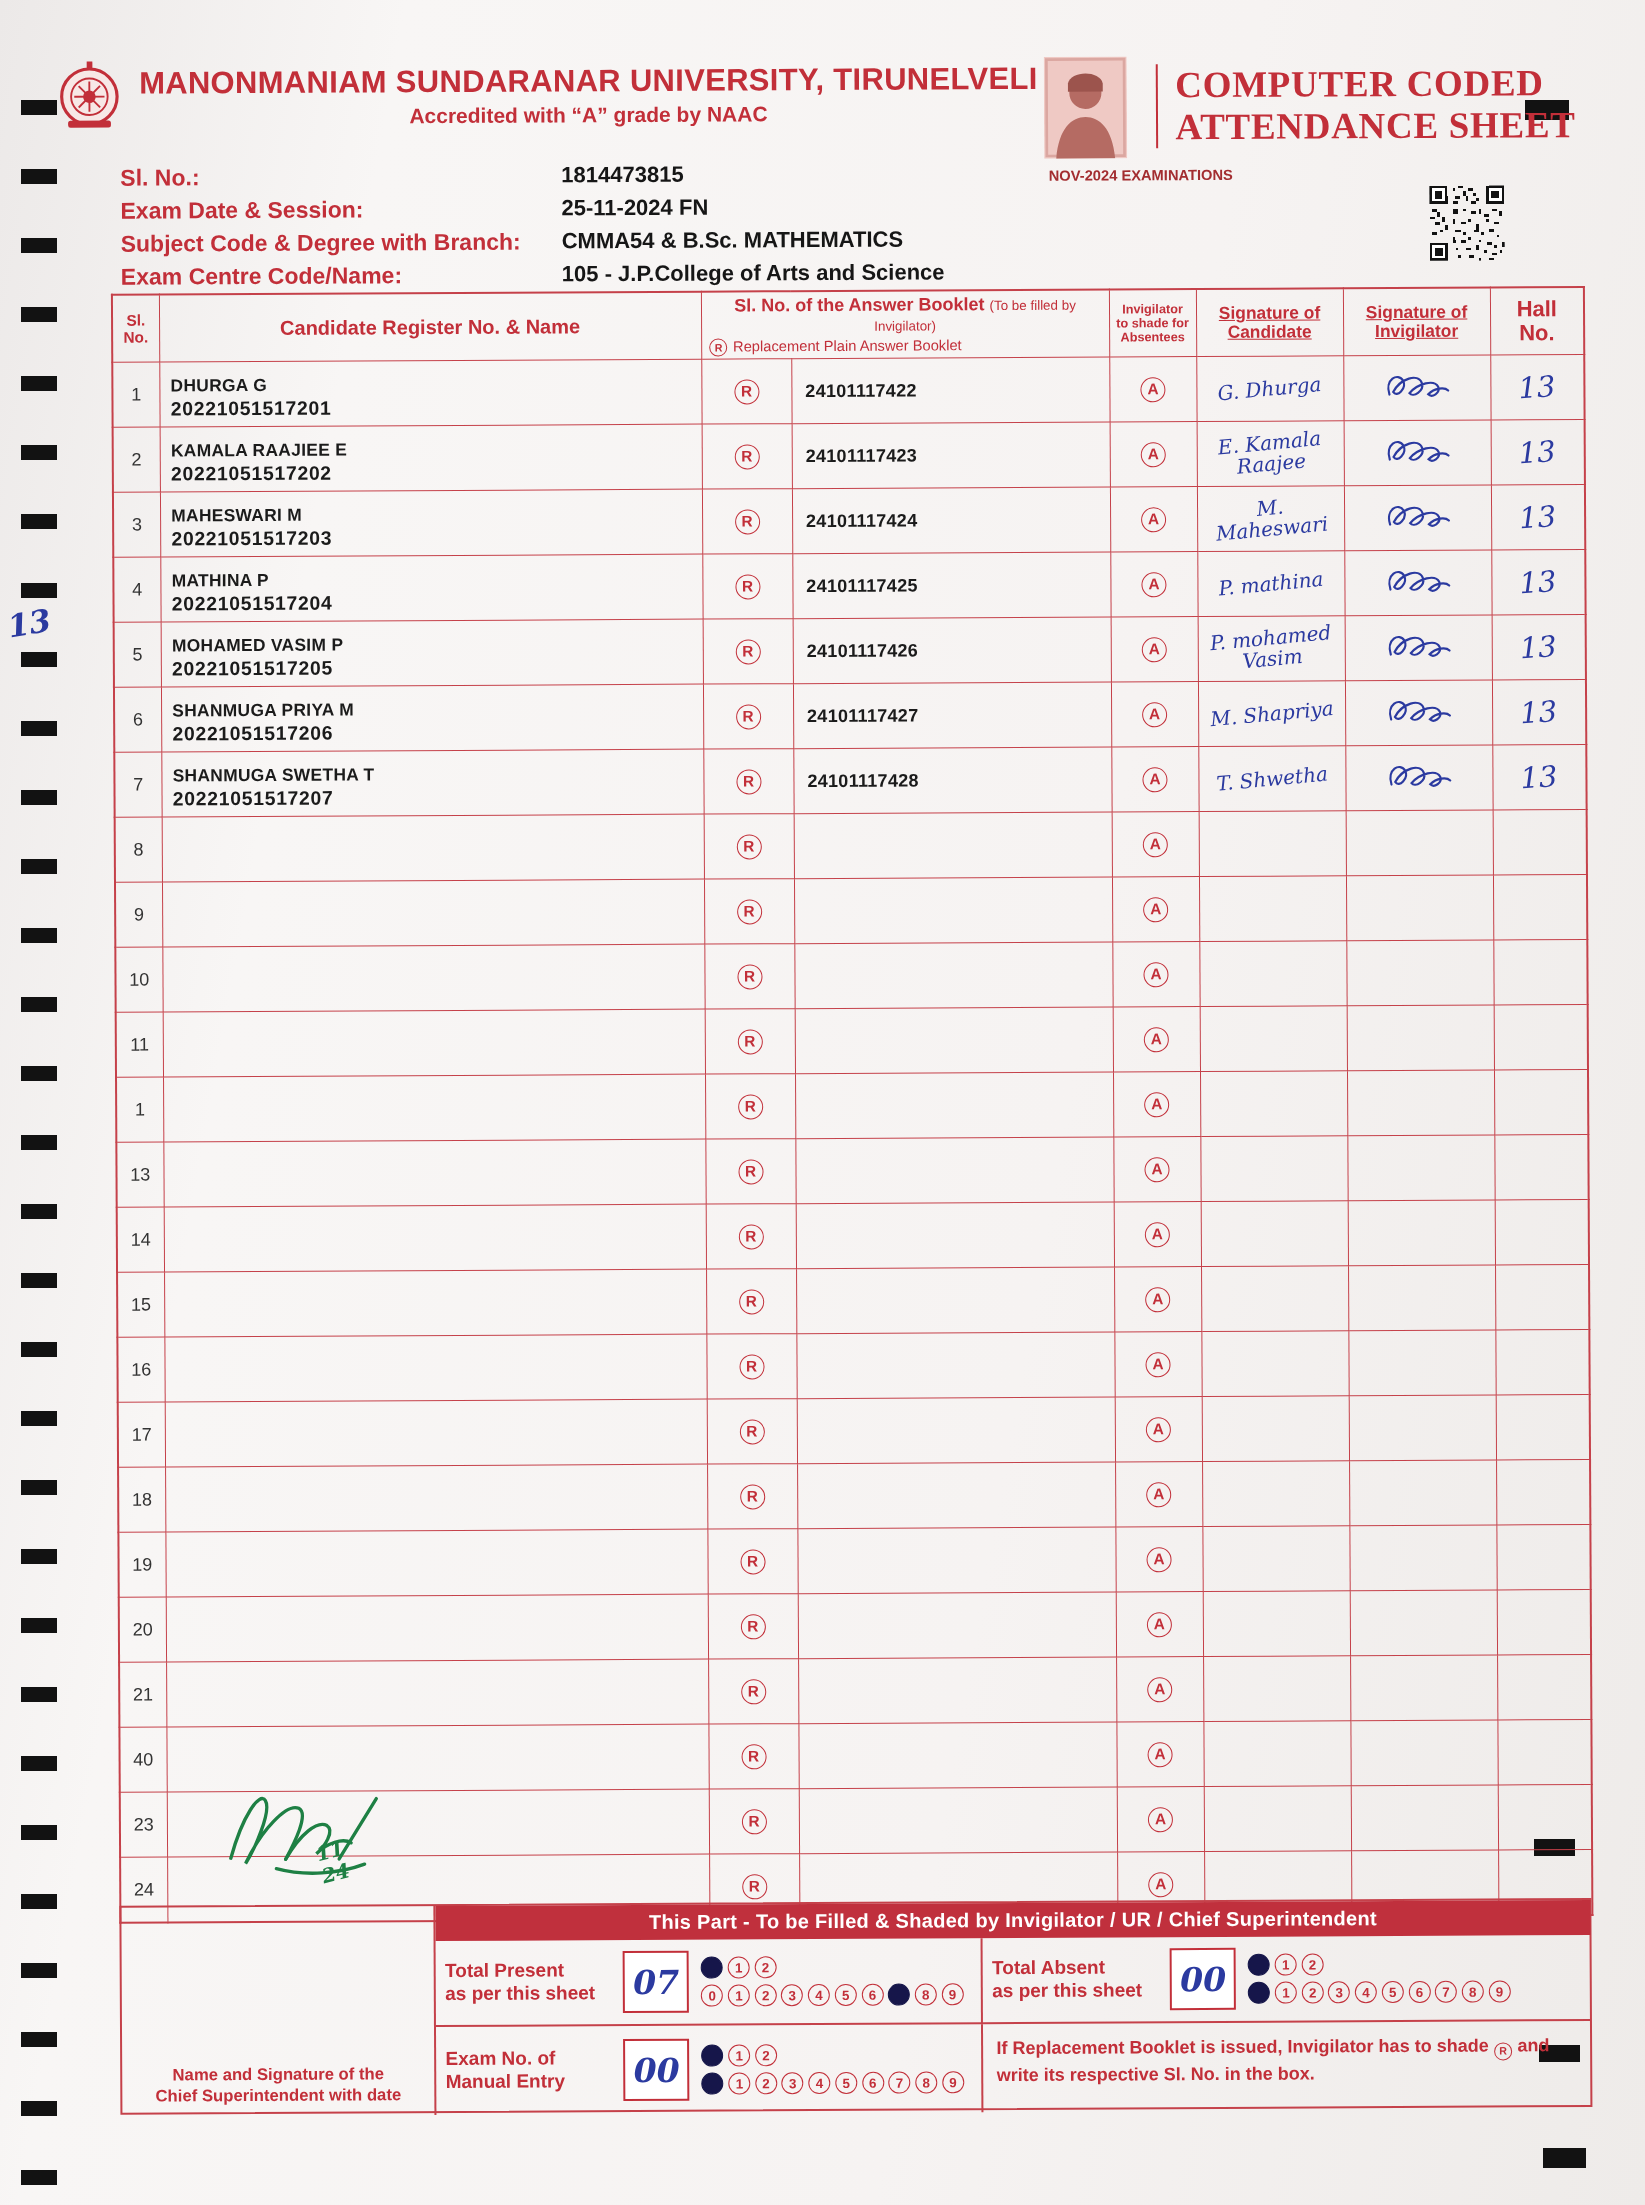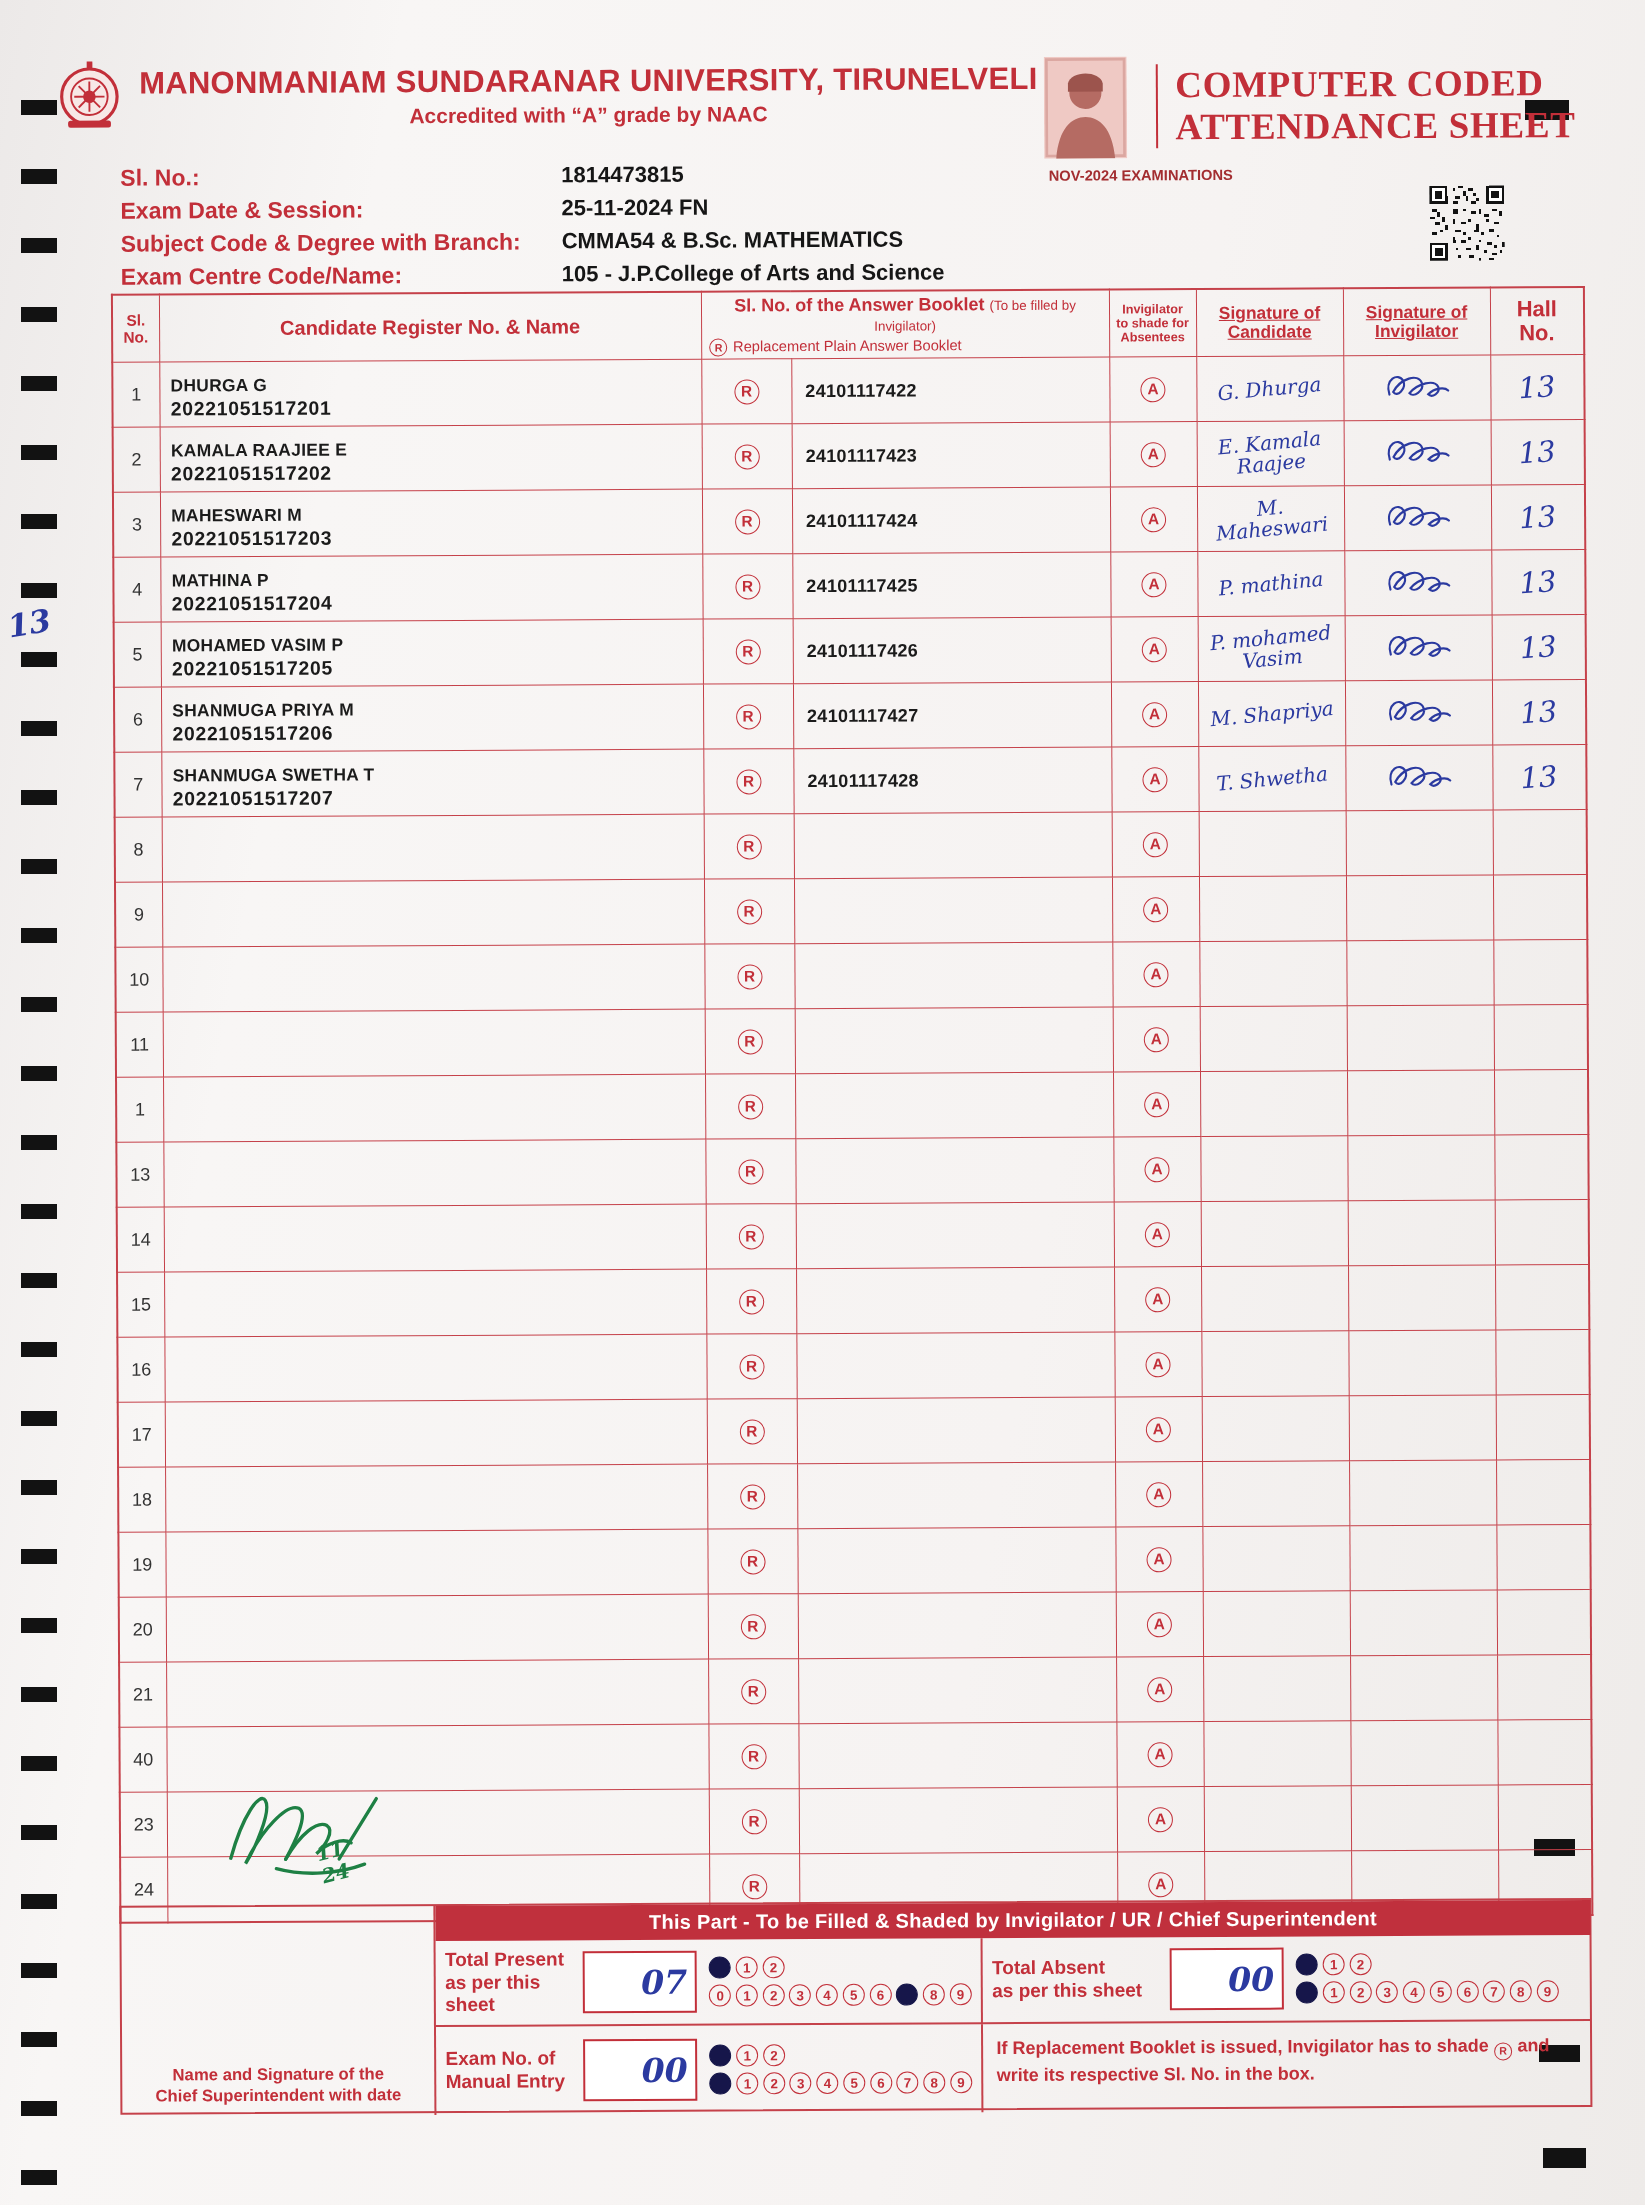--- a/index.html
+++ b/index.html
@@ -90,21 +90,21 @@
   .fbar{height:35px;background:#c0303d;color:#fff;font-weight:bold;font-size:20px;
     display:flex;align-items:center;justify-content:center;letter-spacing:0.3px;}
   .frow{display:grid;grid-template-columns:547px 608px;}
   .r1{height:86px;}
   .r2{height:88px;}
   .fcell{display:flex;align-items:center;gap:12px;padding:0 9.4px;box-sizing:border-box;}
   .r1 .fcell{border-bottom:2px solid var(--red-border);}
   .fcell.first{border-right:2px solid var(--red-border);}
   .flabel{font-weight:bold;font-size:19px;color:var(--red);white-space:pre-line;line-height:1.2;width:166px;}
   .vbox{width:62px;height:58px;background:#fff;border:2px solid var(--red);
-    display:flex;align-items:center;justify-content:center;flex:0 0 auto;padding-left:48px;}
+    display:flex;align-items:center;justify-content:center;flex:0 0 auto;}
   .vnum{font-size:33px;font-weight:bold;}
   .bwrap{display:flex;flex-direction:column;gap:6px;justify-content:center;}
   .brow{display:flex;gap:4.7px;}
   .bubble{width:22px;height:22px;border:1.7px solid var(--red);border-radius:50%;
     display:inline-flex;align-items:center;justify-content:center;
     font-size:13.4px;font-weight:bold;color:var(--red);box-sizing:border-box;}
   .bubble.filled{background:var(--fill);border-color:var(--fill);color:transparent;}
   .note-cell{display:block;padding:12px 13.4px;font-weight:bold;font-size:18px;color:var(--red);line-height:1.35;}
   .note-cell .circ{vertical-align:-3.3px;margin:0 5.4px;}
 

